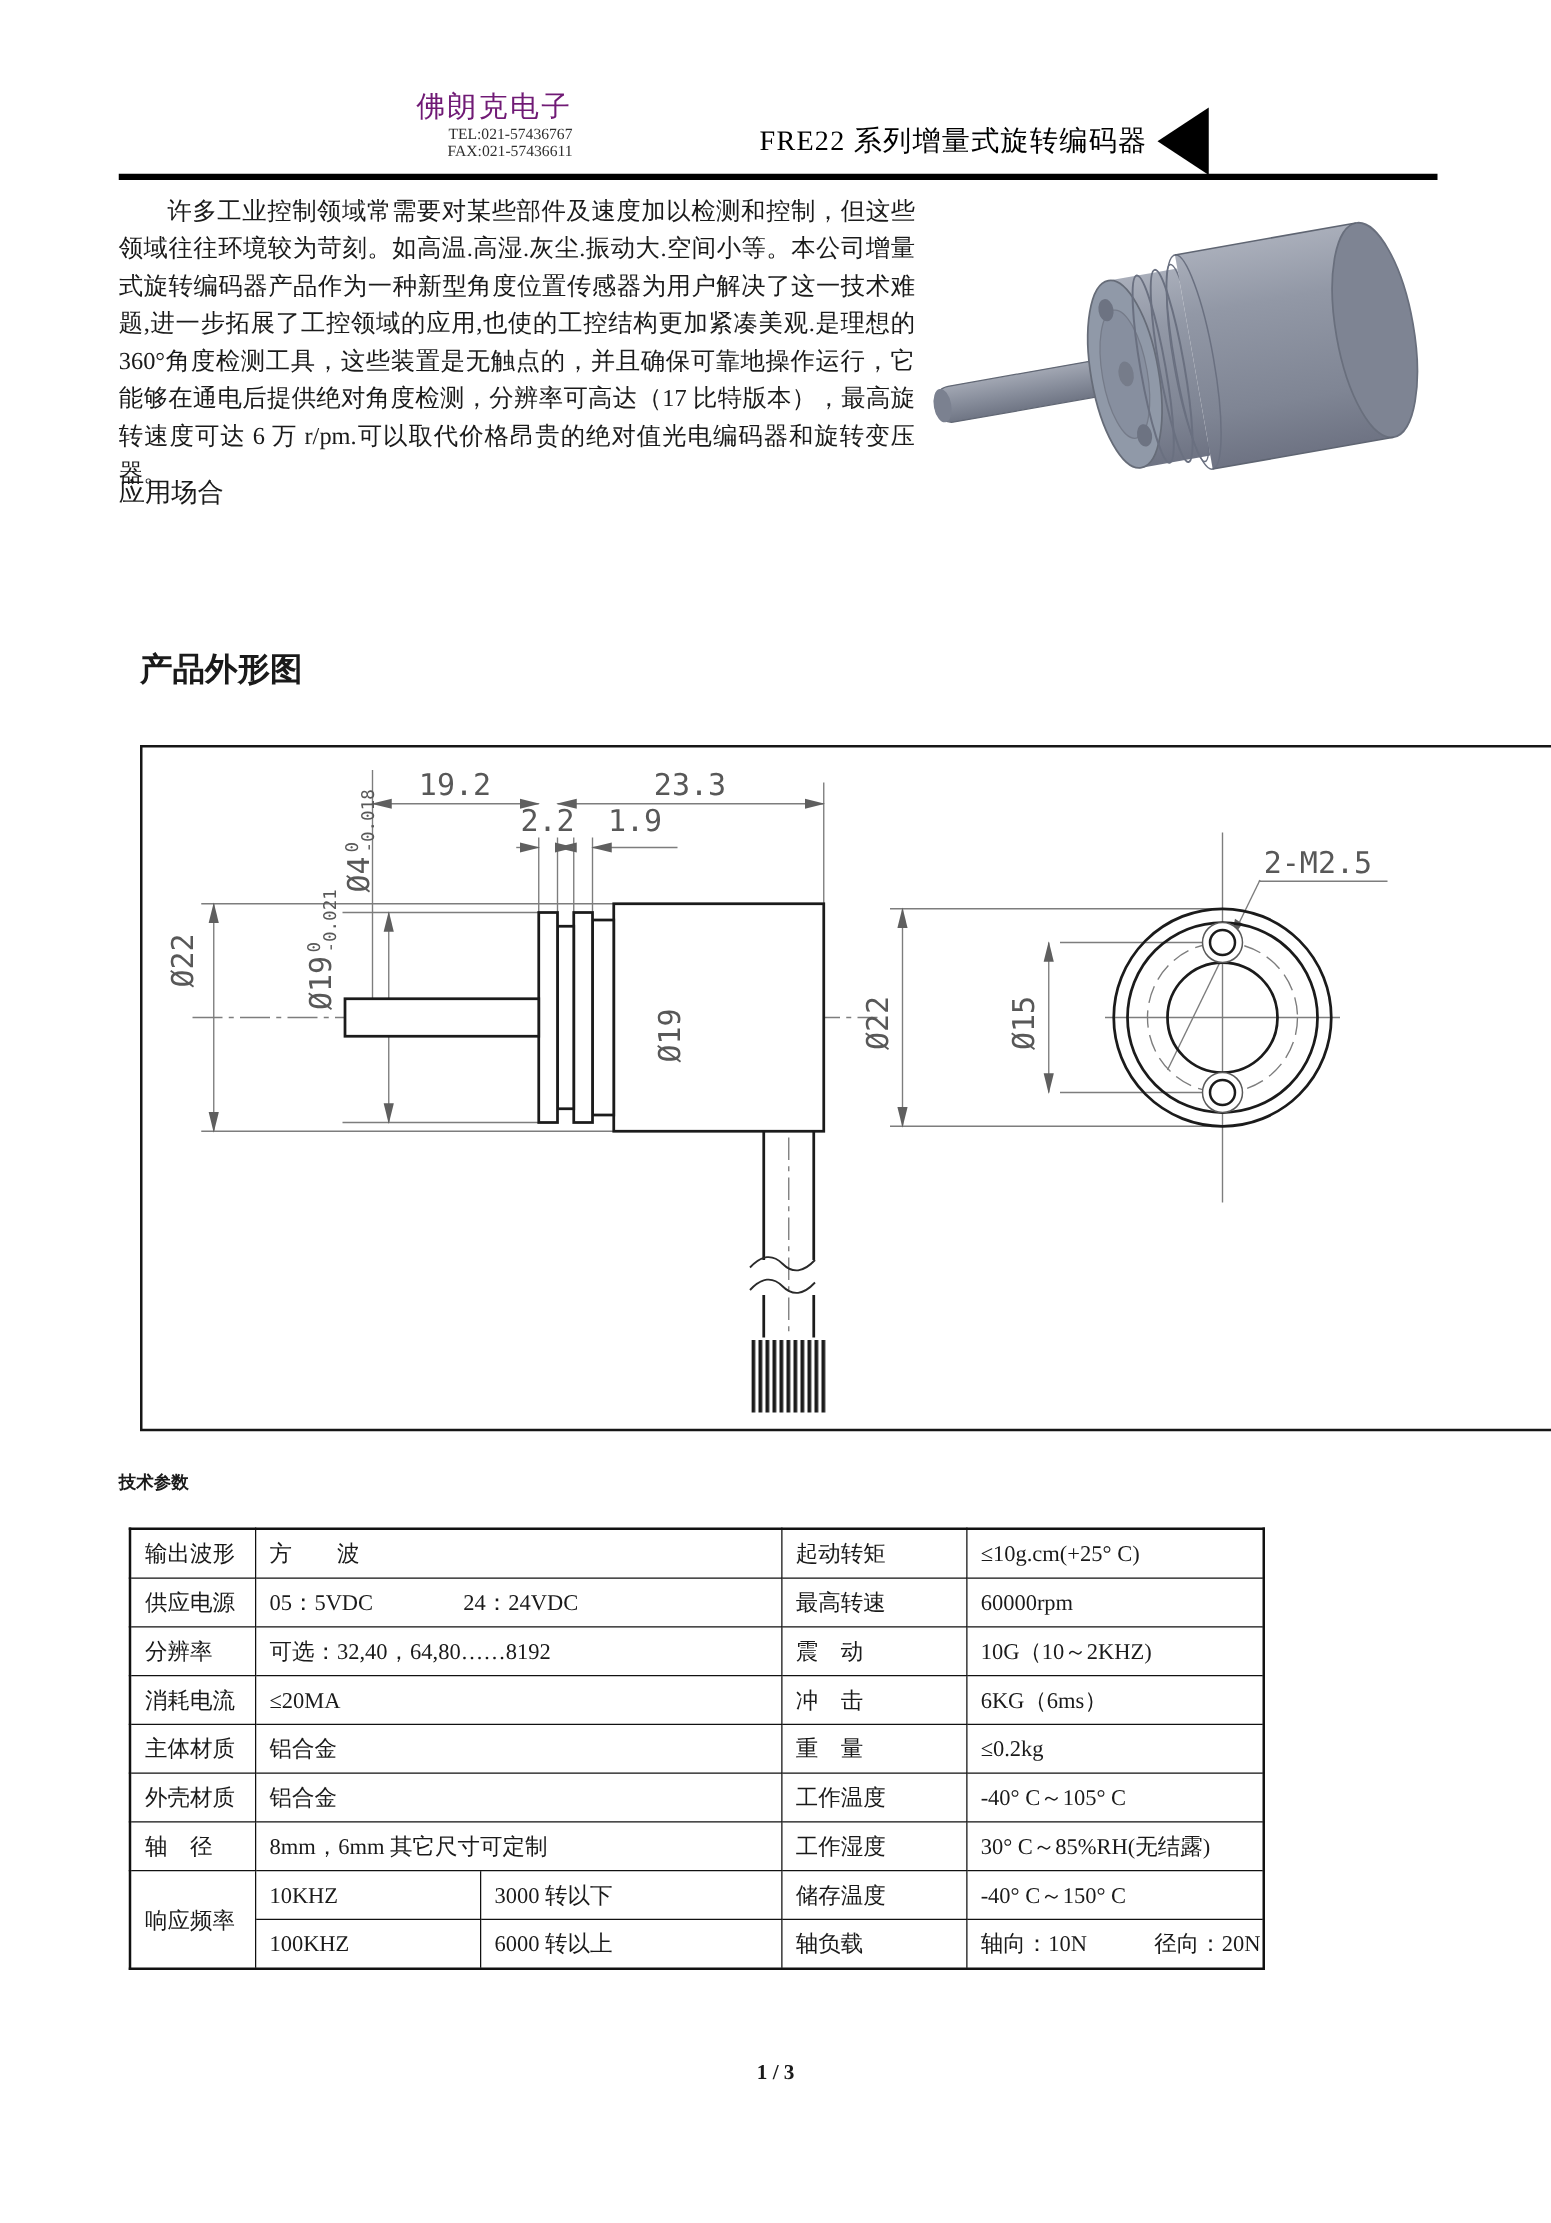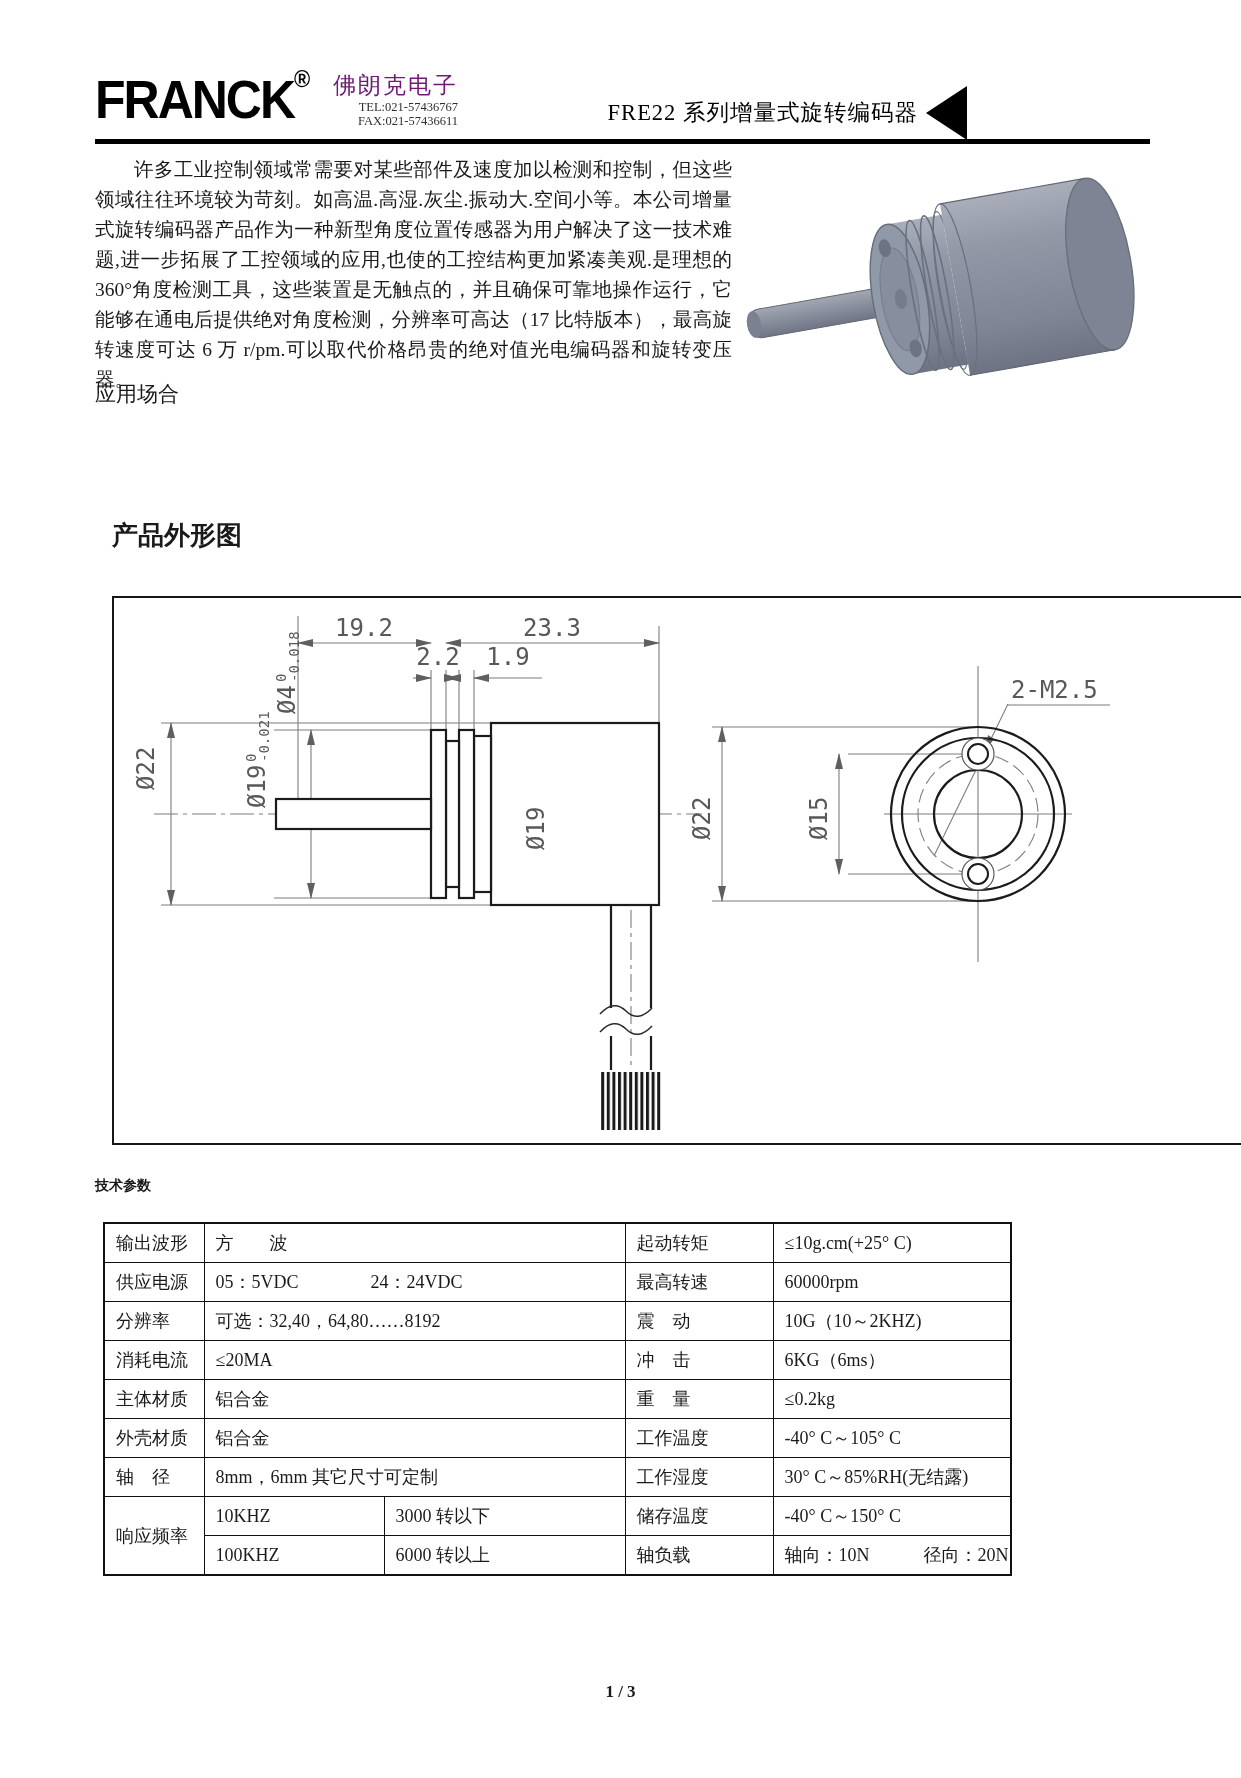--- a/index.html
+++ b/index.html
@@ -33,32 +33,29 @@
                border:2px solid #161616;box-sizing:border-box;background:#fff;}
   .h-specs{position:absolute;left:95px;top:1177px;font-family:"Liberation Sans",sans-serif;
            font-weight:700;font-size:14px;}
   
   .spec-table{position:absolute;left:103px;top:1222px;border-collapse:collapse;table-layout:fixed;
               font-size:18px;}
   .spec-table td{border:1.6px solid #111;height:38px;padding:0 0 0 11px;white-space:pre-wrap;
                  overflow:hidden;vertical-align:middle;}
   .spec-table{border:2.4px solid #111;}
   .footer-page{position:absolute;left:0;top:1648px;width:1241px;text-align:center;
-               font-weight:700;font-size:17px;margin-top:34px;}
+               font-weight:700;font-size:17px;}
   .dim-txt{font-family:"DejaVu Sans Mono",monospace;fill:#585858;font-size:24px;}
   .dim-tol{font-family:"DejaVu Sans Mono",monospace;fill:#585858;font-size:14px;}
 </style>
 </head>
 <body>
 
 <div class="page">
 
-  <div class="logo-block">
-    <span class="logo-text"><span>FRANCK</span><span class="logo-reg">®</span></span>
-  </div>
   <div class="company-block">
     <div class="company-name">佛朗克电子</div>
     <div class="telfax">TEL:021-57436767</div>
     <div class="telfax">FAX:021-57436611</div>
   </div>
   <div class="doc-title">FRE22 系列增量式旋转编码器</div>
   <div class="corner-tri"></div>
   <div class="header-rule"></div>
 
   <div class="intro">许多工业控制领域常需要对某些部件及速度加以检测和控制，但这些领域往往环境较为苛刻。如高温.高湿.灰尘.振动大.空间小等。本公司增量式旋转编码器产品作为一种新型角度位置传感器为用户解决了这一技术难题,进一步拓展了工控领域的应用,也使的工控结构更加紧凑美观.是理想的 360°角度检测工具，这些装置是无触点的，并且确保可靠地操作运行，它能够在通电后提供绝对角度检测，分辨率可高达（17 比特版本），最高旋转速度可达 6 万 r/pm.可以取代价格昂贵的绝对值光电编码器和旋转变压器。</div>

